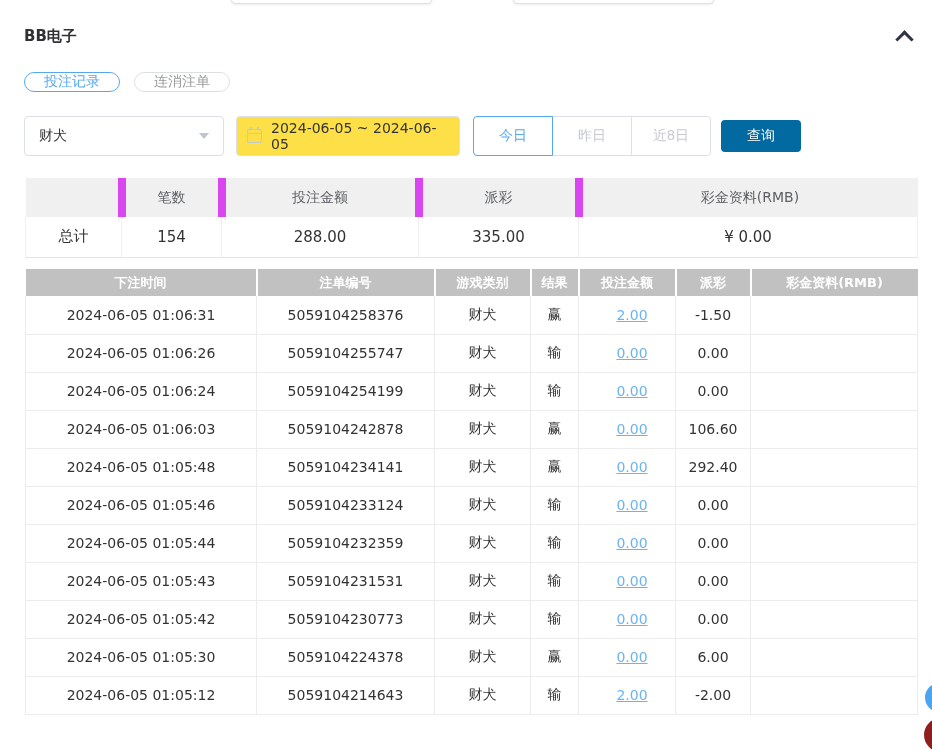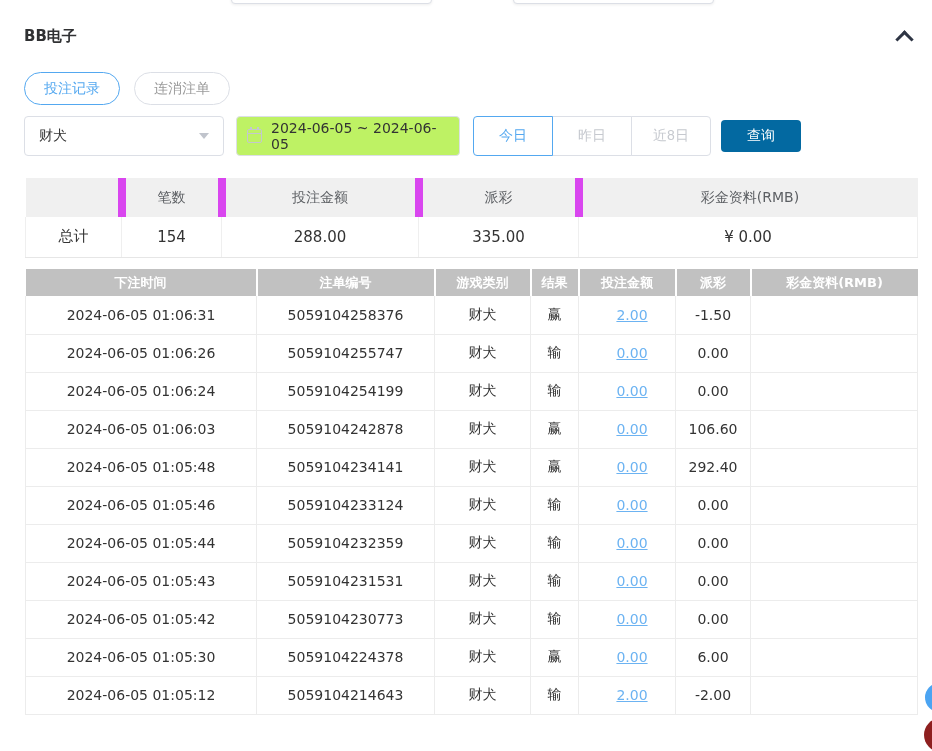--- a/index.html
+++ b/index.html
@@ -28,42 +28,42 @@
   .section-title { font-size: 15px; font-weight: bold; color: #303133; }
   .chevron-up {
     display: block; width: 13px; height: 13px; margin-right: 2px; margin-top: 6px;
     border-top: 3px solid #2e3544; border-left: 3px solid #2e3544;
     transform: rotate(45deg); cursor: pointer;
   }
 
   
   .tabs { position: absolute; top: 72px; left: 24px; display: flex; gap: 14px; }
   .tab {
-    height: 33px; padding: 0 19px; background: #fff; font-size: 14px;
+    height: 20px; padding: 0 19px; background: #fff; font-size: 14px;
     border: 1px solid #dcdfe6; border-radius: 17px; color: #9a9a9a; cursor: pointer;
     font-family: inherit;
   }
   .tab.active { border-color: #54a8f0; color: #54a8f0; }
 
   
   .filter-row { position: absolute; top: 116px; left: 24px; display: flex; align-items: center; }
   .select {
     width: 200px; height: 40px; border: 1px solid #dcdfe6; border-radius: 4px;
     display: flex; align-items: center; justify-content: space-between;
     padding: 0 14px; font-size: 14px; color: #333; cursor: pointer; background: #fff;
   }
   .caret-down {
     width: 0; height: 0;
     border-left: 5px solid transparent; border-right: 5px solid transparent;
     border-top: 6px solid #c0c4cc;
   }
   .date-input {
     margin-left: 12px; width: 224px; height: 40px; border: 1px solid #dcdfe6;
     border-radius: 4px; display: flex; align-items: center; gap: 9px;
-    padding: 0 10px; font-size: 14px; color: #333; cursor: pointer; background: #bef264;
+    padding: 0 10px; font-size: 14px; color: #333; cursor: pointer; background: #fde047;
   }
   .cal-icon {
     position: relative; width: 15px; height: 14px; flex: 0 0 auto;
     border: 1px solid #c3c7cf; border-radius: 2px;
   }
   .cal-icon::before {
     content: ""; position: absolute; left: 0; right: 0; top: 3px;
     border-top: 1px solid #c3c7cf;
   }
   .cal-icon::after {

